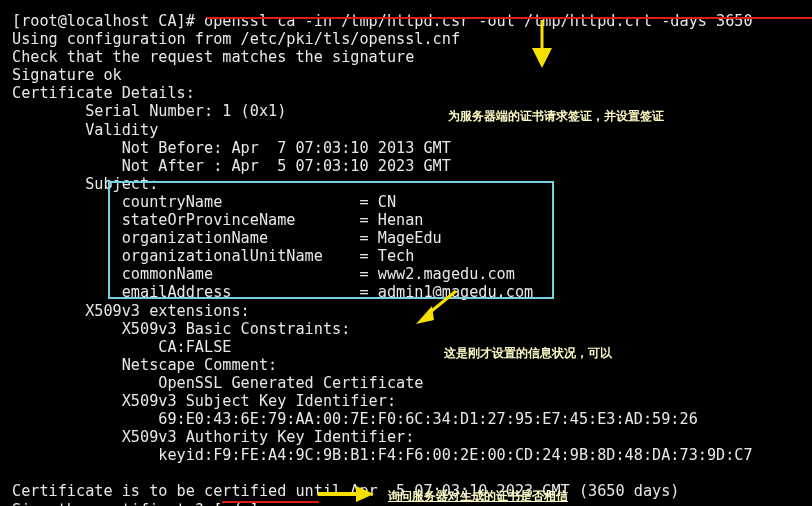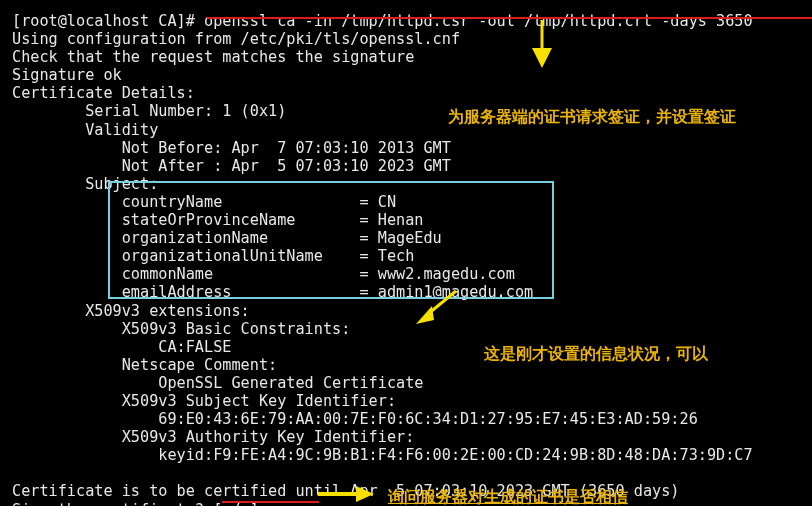--- a/index.html
+++ b/index.html
@@ -25,23 +25,23 @@
     color: #e8e8e8;
     font-family: "DejaVu Sans Mono", "Liberation Mono", monospace;
     font-size: 15.2px;
     line-height: 18.1px;
     white-space: pre;
     letter-spacing: 0px;
     z-index: 2;
   }
   .cn-note {
     position: absolute;
-    color: #eab308;
+    color: #fef9c3;
     font-family: "DejaVu Sans", "Liberation Sans", sans-serif;
-    font-size: 16px;
+    font-size: 12px;
     line-height: 21px;
     font-weight: 700;
     white-space: pre;
     z-index: 4;
   }
   .red-underline {
     position: absolute;
     background: #e11b1b;
     height: 2px;
     z-index: 5;
@@ -111,19 +111,19 @@
 
   <svg class="arrow-svg" style="left:318px; top:484px;" width="62" height="20" viewBox="0 0 62 20">
     <line x1="0" y1="10" x2="40" y2="10" stroke="#f5e000" stroke-width="4"></line>
     <polygon points="56,10 38,2 38,18" fill="#f5e000"></polygon>
   </svg>
 
   <div class="cn-note" style="left:448px; top:64px;">
     <div>为服务器端的证书请求签证，并设置签证</div>
   </div>
 
-  <div class="cn-note" style="left:444px; top:301px;margin-left:40px;">
+  <div class="cn-note" style="left:444px; top:301px;">
     <div>这是刚才设置的信息状况，可以</div>
   </div>
 
   <div class="cn-note" style="left:388px; top:486px;text-decoration:underline;">询问服务器对生成的证书是否相信</div>
 
 </div>
 
 </body></html>

